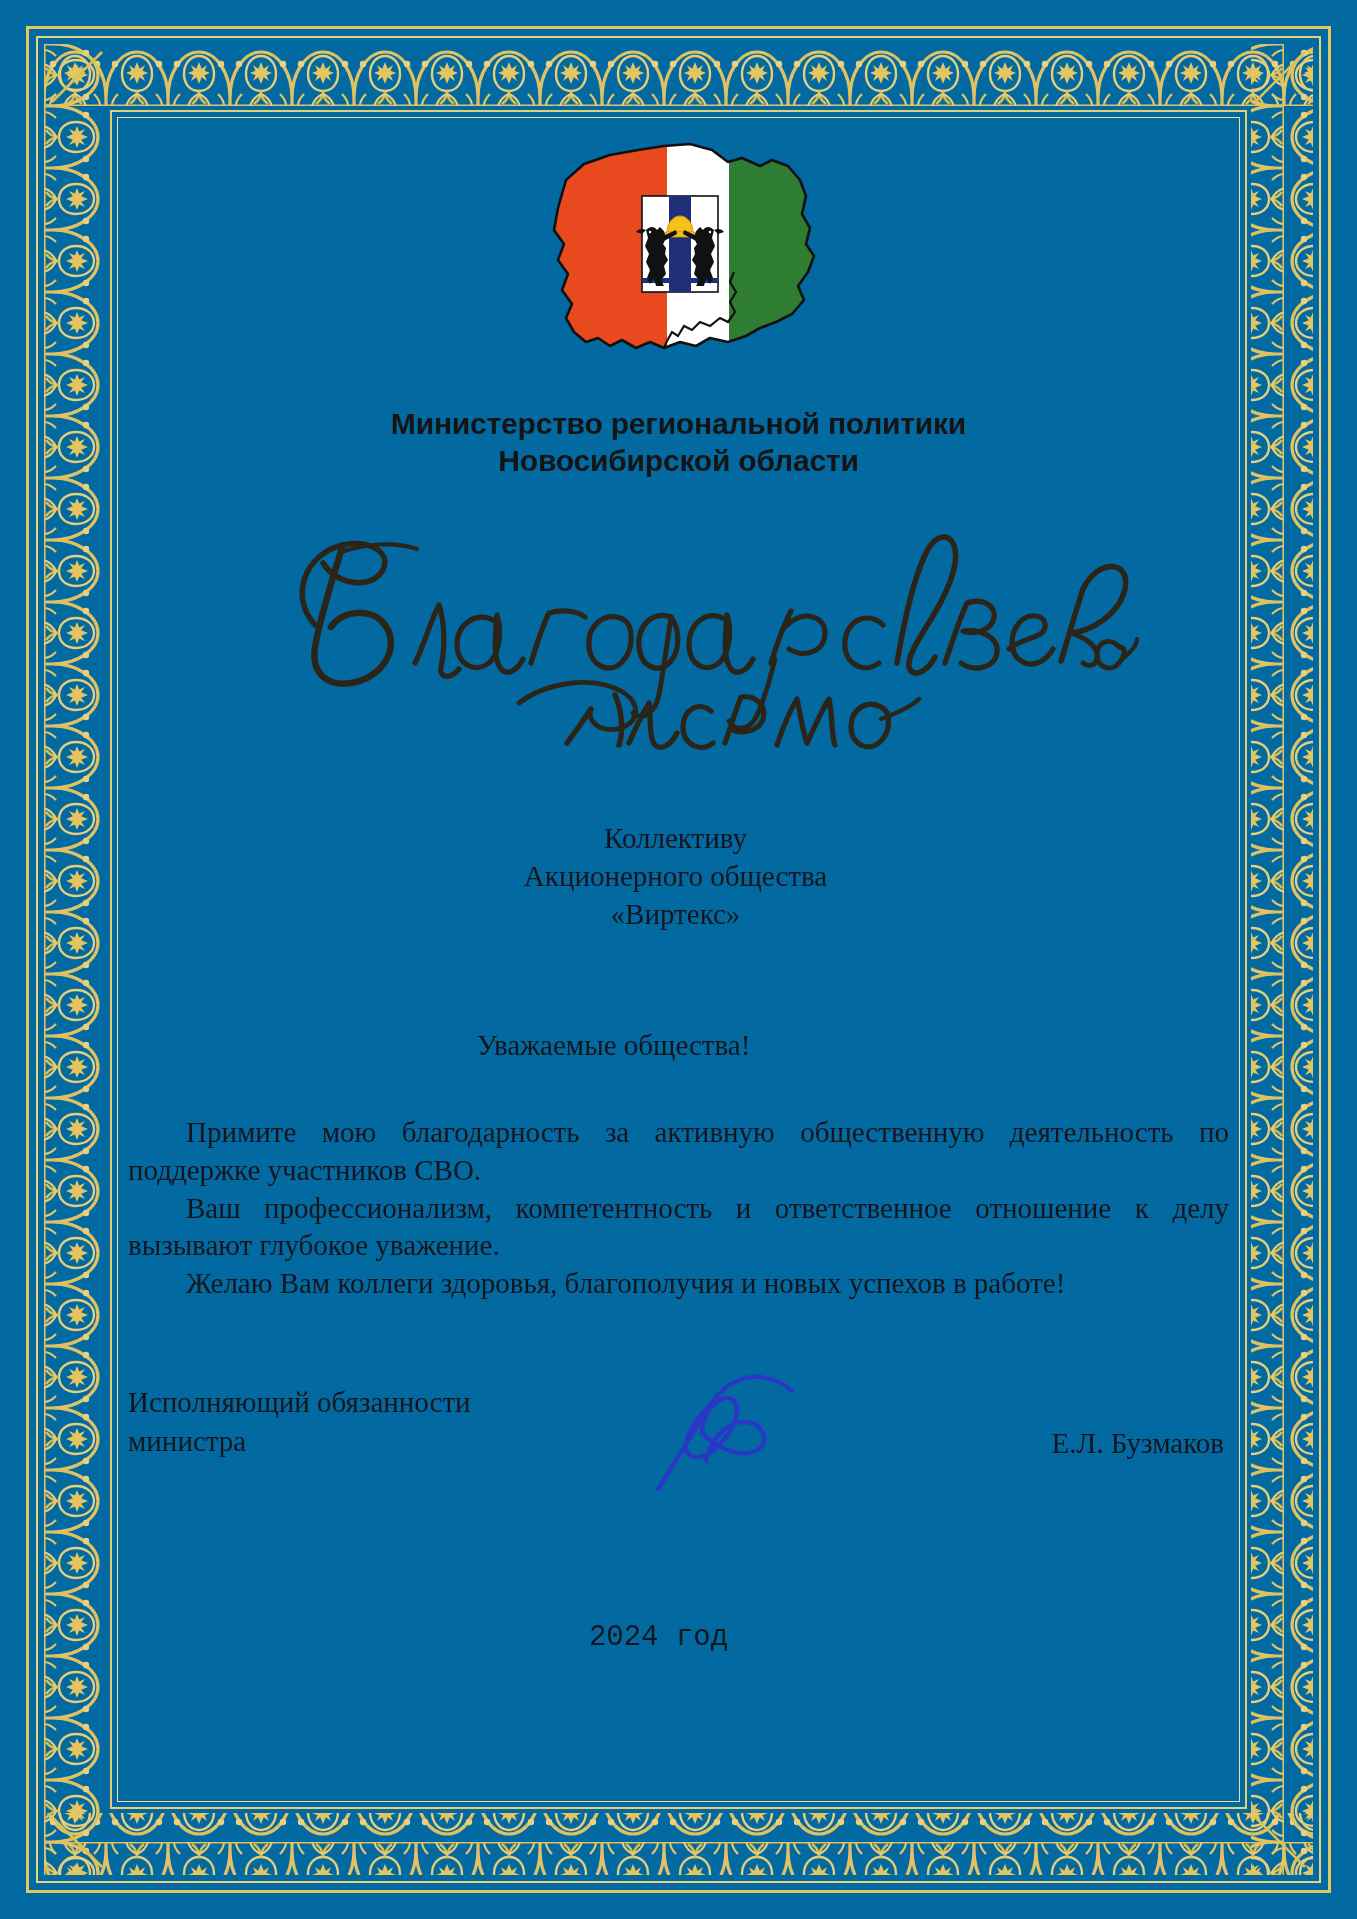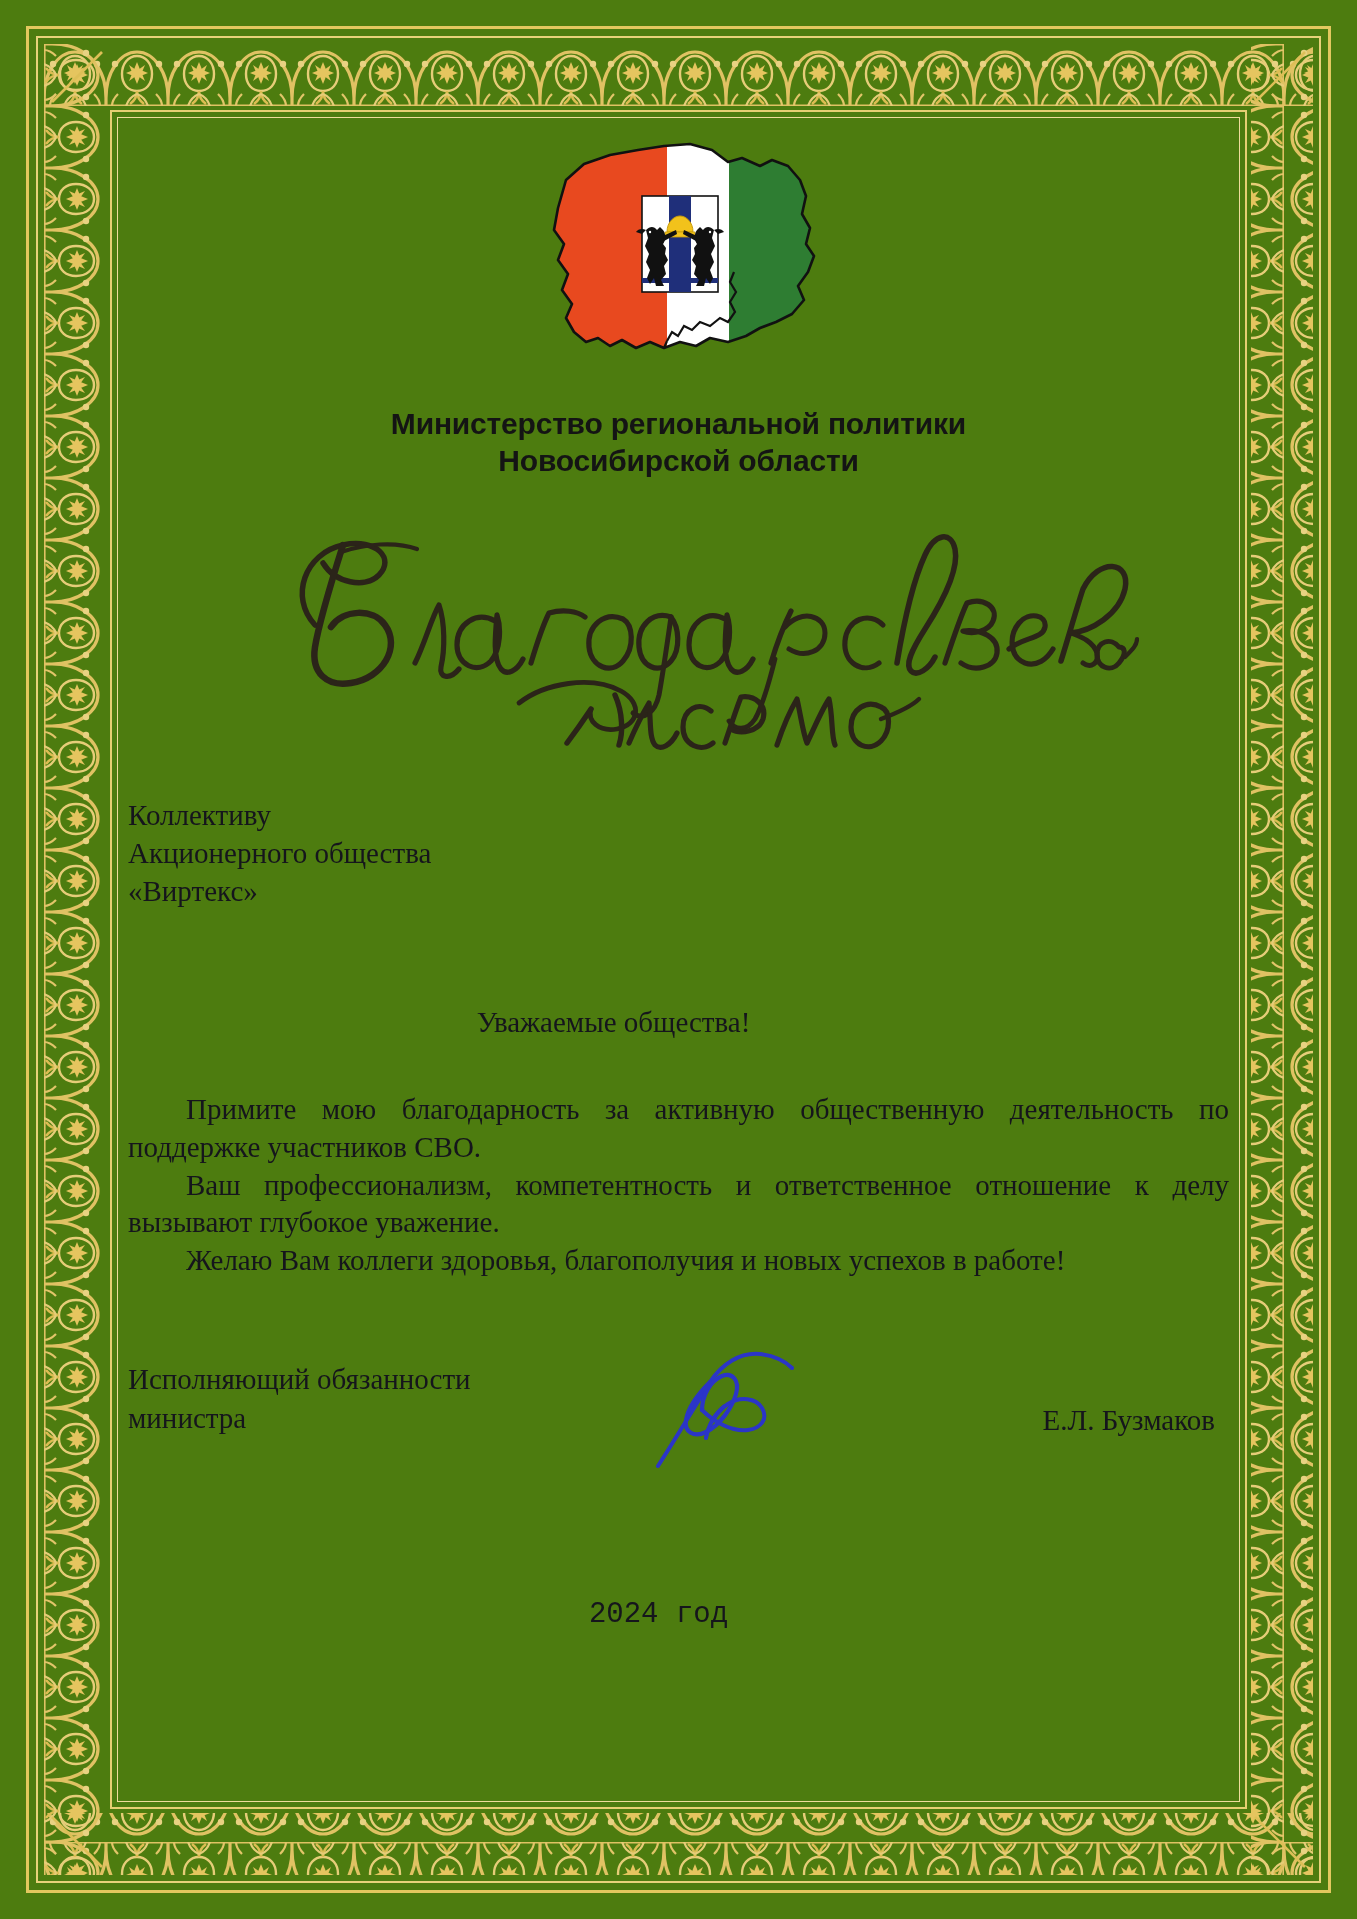--- a/index.html
+++ b/index.html
@@ -8,21 +8,21 @@
     background: #ffffff;
   }
   body {
     font-family: "Liberation Serif", "DejaVu Serif", serif;
   }
 
   .page {
     position: relative;
     width: 1357px;
     height: 1919px;
-    background: #4d7c0f;
+    background: #0369a1;
     overflow: hidden;
     box-sizing: border-box;
   }
 
   
   .border-outer {
     position: absolute;
     left: 26px;
     top: 26px;
     right: 26px;
@@ -101,22 +101,22 @@
 
   
   .calligraphy {
     text-align: center;
     margin-top: 18px;
   }
   .calligraphy svg { display: block; margin: 0 auto; }
 
   
   .addressee {
-    margin-top: 40px;
-    text-align: left;
+    margin-top: 63px;
+    text-align: center;
     padding-right: 6px;
     font-size: 29px;
     line-height: 1.30;
     color: #15151c;
   }
   .addressee div { white-space: nowrap; }
 
   
   .salutation {
     margin-top: 96px;
@@ -147,21 +147,21 @@
   }
   .sig-role {
     font-size: 29px;
     line-height: 1.34;
     color: #15151c;
     display: inline-block;
     vertical-align: top;
   }
   .sig-name {
     position: absolute;
-    right: 14px;
+    right: 5px;
     top: 44px;
     font-size: 29px;
     color: #15151c;
     white-space: nowrap;
   }
   .sig-mark {
     position: absolute;
     left: 508px;
     top: -26px;
     width: 170px;

